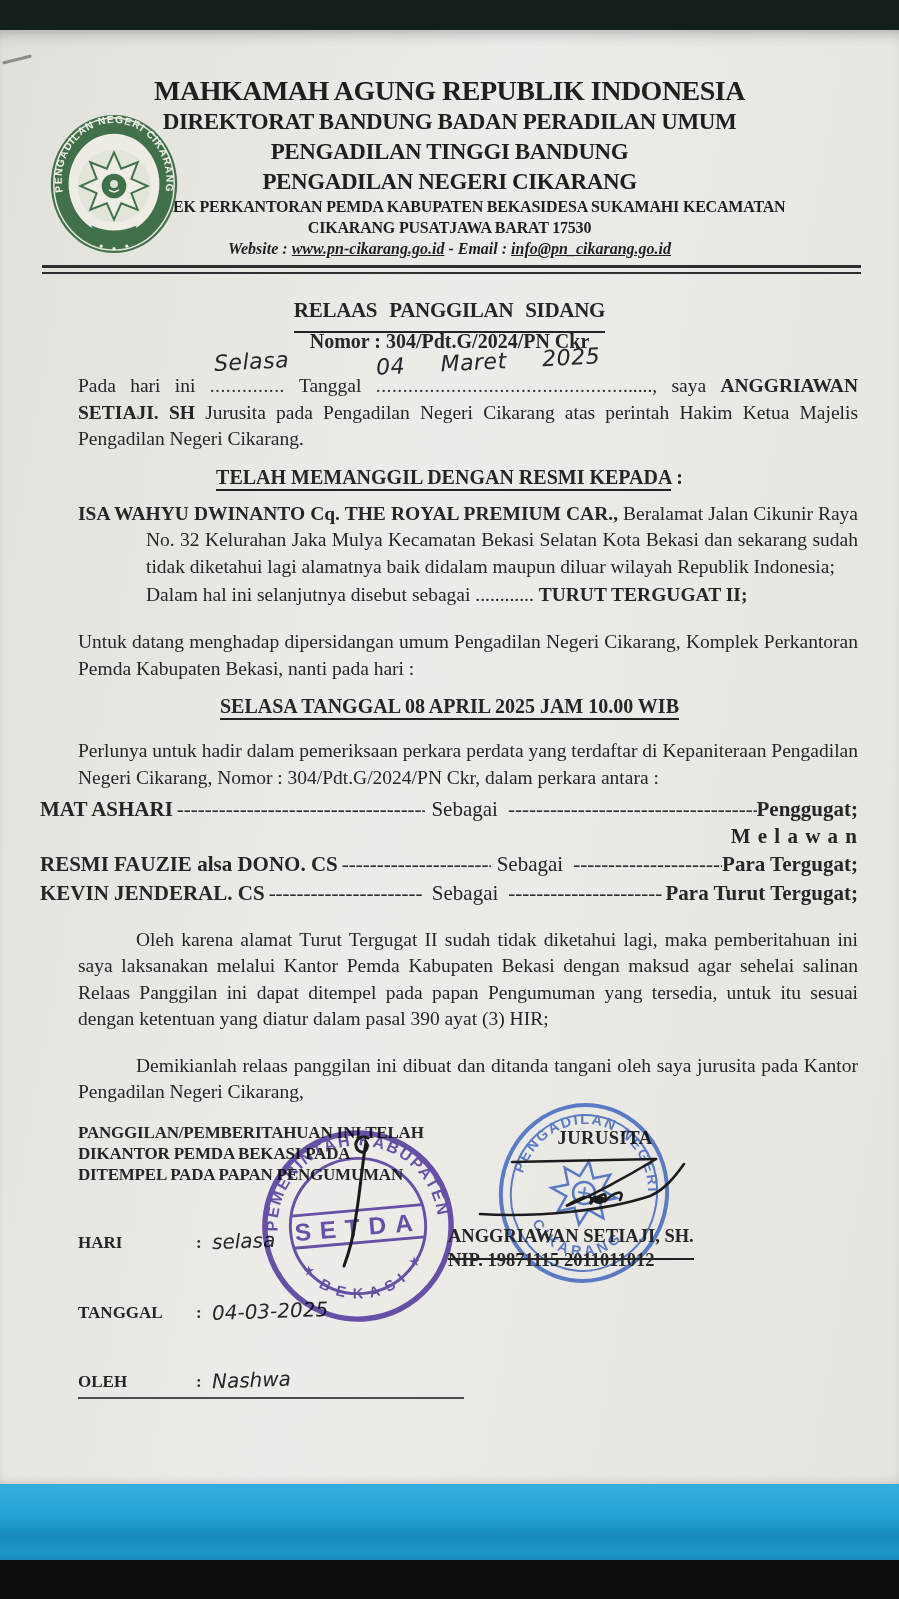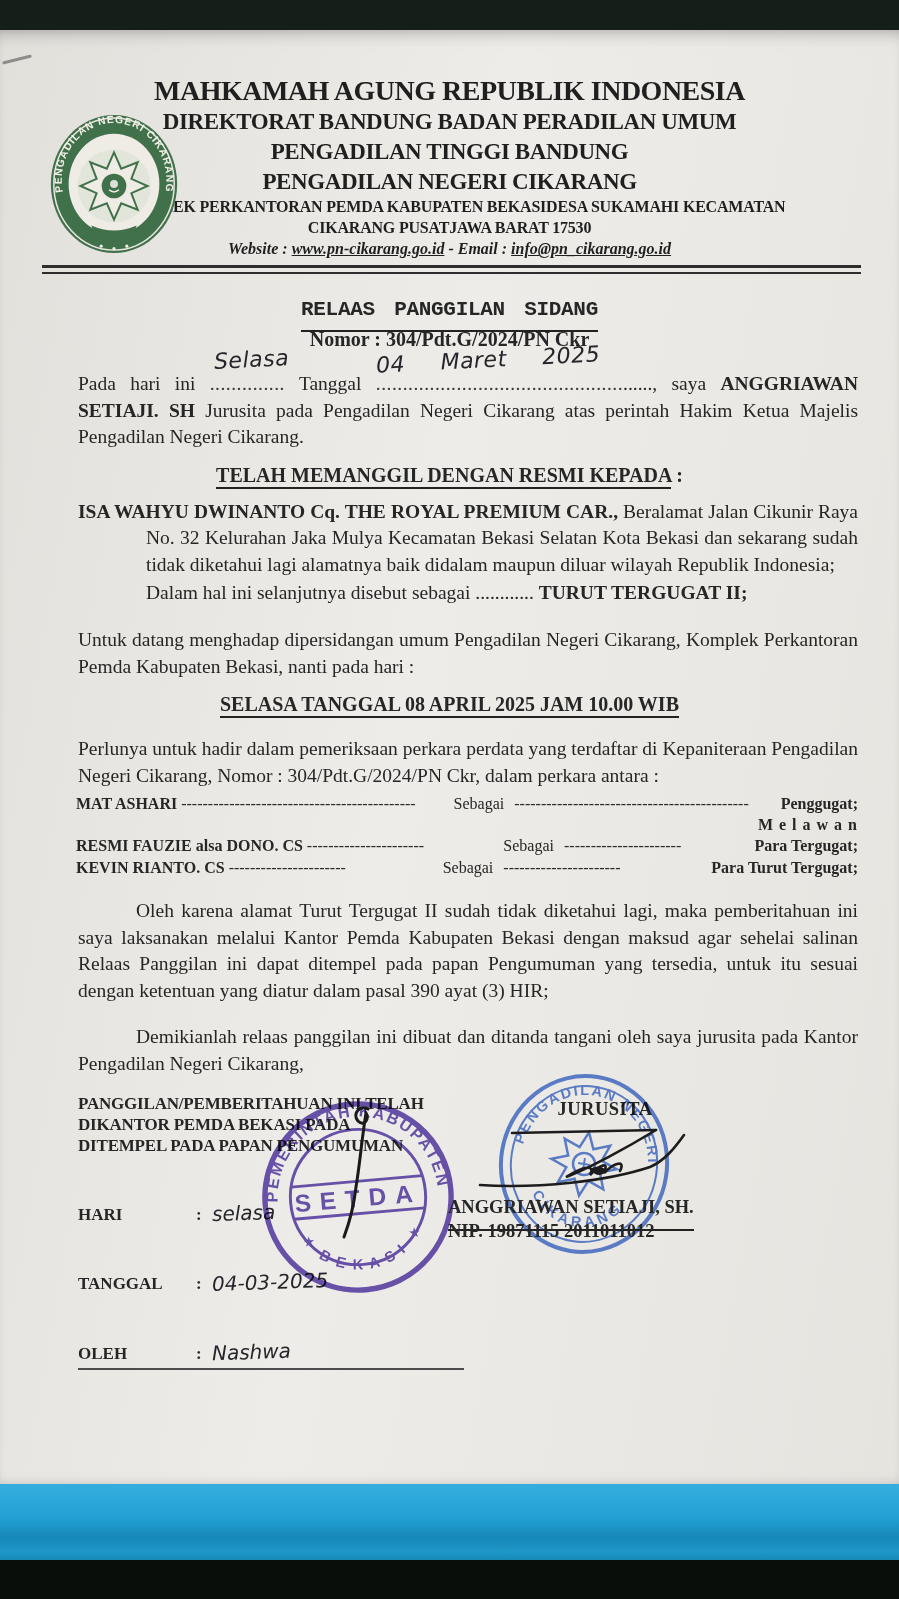--- a/index.html
+++ b/index.html
@@ -22,36 +22,36 @@
   .org1{font-size:28px;font-weight:bold;letter-spacing:-.5px;line-height:1.05;}
   .org2,.org3,.org4{font-size:23px;font-weight:bold;letter-spacing:-.4px;margin-top:4px;}
   .addr{font-size:16px;font-weight:bold;margin-top:3px;letter-spacing:-.2px;}
   .weblin{font-size:16px;font-weight:bold;font-style:italic;margin-top:3px;}
   .weblin .lnk{text-decoration:underline;}
   .dbl-rule{margin:7px 38px 0 42px;border-top:3.5px solid #2e2e2e;border-bottom:2px solid #2e2e2e;height:4px;}
   .logo{position:absolute;left:40px;top:72px;width:148px;height:168px;}
   
   .doc-title{text-align:center;margin-top:24px;}
   .doc-title .main{font-size:21px;font-weight:bold;word-spacing:7px;border-bottom:2.5px solid #222;
-                   padding-bottom:9px;letter-spacing:-.3px;font-family:Liberation Mono, monospace;}
+                   padding-bottom:9px;letter-spacing:-.3px;}
   .doc-title .num{font-size:20px;font-weight:bold;margin-top:7px;}
   
   .para{margin:20px 41px 0 78px;font-size:19.5px;line-height:1.36;text-align:justify;}
   .b{font-weight:bold;}
   .center-head{text-align:center;margin-top:13px;font-size:20px;font-weight:bold;}
   .u{border-bottom:2.2px solid #222;padding-bottom:1px;}
   .hang{padding-left:68px;text-indent:-68px;margin-top:12px;}
   .alias-line{margin:2px 41px 0 146px;font-size:19.5px;line-height:1.36;}
   .indent1{text-indent:58px;}
   .dotline{position:relative;display:inline-block;letter-spacing:.5px;color:#3a3a3a;}
   .handwrite{font-family:"DejaVu Sans",sans-serif;font-style:italic;color:#25252b;}
   .inkover{position:absolute;left:4px;top:-26px;font-size:22px;transform:rotate(-3deg);white-space:nowrap;}
   .inkover.date{left:0;word-spacing:28px;}
   
-  .party-rows{margin:4px 41px 0 76px;font-size:16px;}
+  .party-rows{margin:4px 41px 0 40px;font-size:21px;}
   .prow{display:flex;align-items:baseline;line-height:1.34;}
   .prow .name,.prow .role{font-weight:bold;white-space:nowrap;}
   .prow .mid{padding:0 6px;white-space:nowrap;}
   .dashfill{flex:1;overflow:hidden;white-space:nowrap;color:#2d2d2d;padding:0 4px;}
   .versus{text-align:right;line-height:1.3;font-weight:bold;letter-spacing:1px;}
   
   .footer{position:relative;margin-top:12px;height:512px;}
   .posting{position:absolute;left:78px;top:4px;width:400px;font-family:"Liberation Serif",serif;}
   .posting .pl{font-size:17px;font-weight:bold;line-height:1.24;letter-spacing:-.2px;}
   .post-row{display:flex;align-items:baseline;line-height:1.28;margin-top:44px;}
@@ -146,21 +146,21 @@
       </div>
       <div class="versus">M e l a w a n</div>
       <div class="prow">
         <span class="name">RESMI FAUZIE alsa DONO. CS</span>
         <span class="dashfill"><span>----------------------</span></span>
         <span class="mid">Sebagai</span>
         <span class="dashfill"><span>----------------------</span></span>
         <span class="role">Para Tergugat;</span>
       </div>
       <div class="prow">
-        <span class="name">KEVIN RIANTO. CS</span>
+        <span class="name">KEVIN JENDERAL. CS</span>
         <span class="dashfill"><span>----------------------</span></span>
         <span class="mid">Sebagai</span>
         <span class="dashfill"><span>----------------------</span></span>
         <span class="role">Para Turut Tergugat;</span>
       </div>
     </div>
 
     <div class="para indent1">Oleh karena alamat Turut Tergugat  II sudah tidak diketahui lagi, maka pemberitahuan ini saya laksanakan melalui Kantor Pemda Kabupaten Bekasi dengan maksud agar sehelai salinan Relaas Panggilan ini dapat ditempel pada papan Pengumuman yang tersedia, untuk itu sesuai dengan ketentuan yang diatur dalam pasal 390 ayat (3) HIR;</div>
     <div class="para indent1">Demikianlah relaas panggilan ini dibuat dan ditanda tangani oleh saya jurusita pada Kantor Pengadilan Negeri Cikarang,</div>
 

